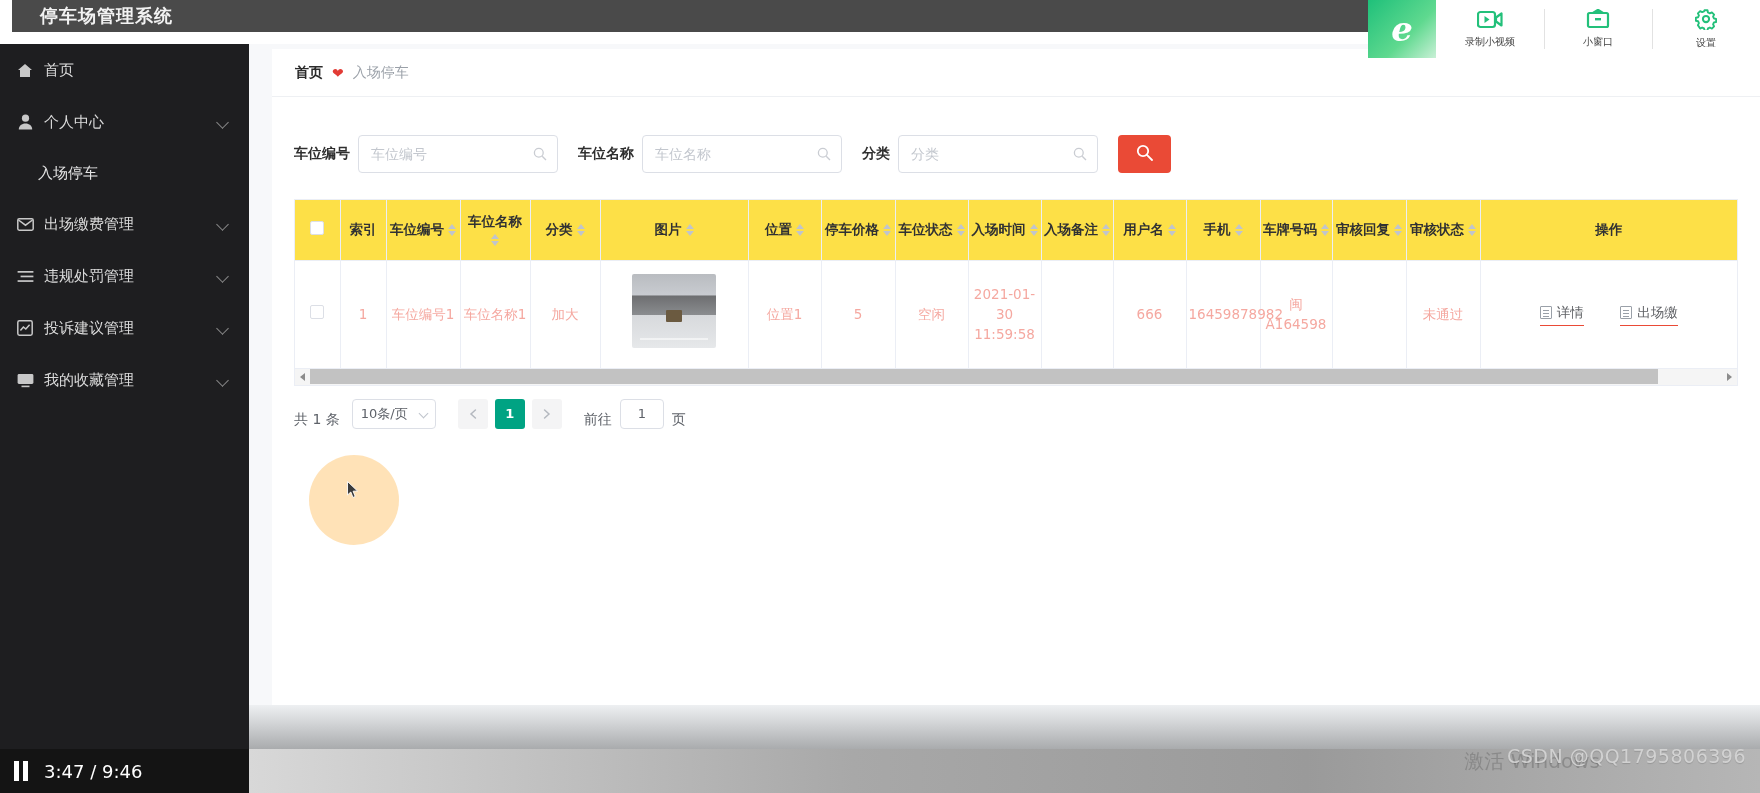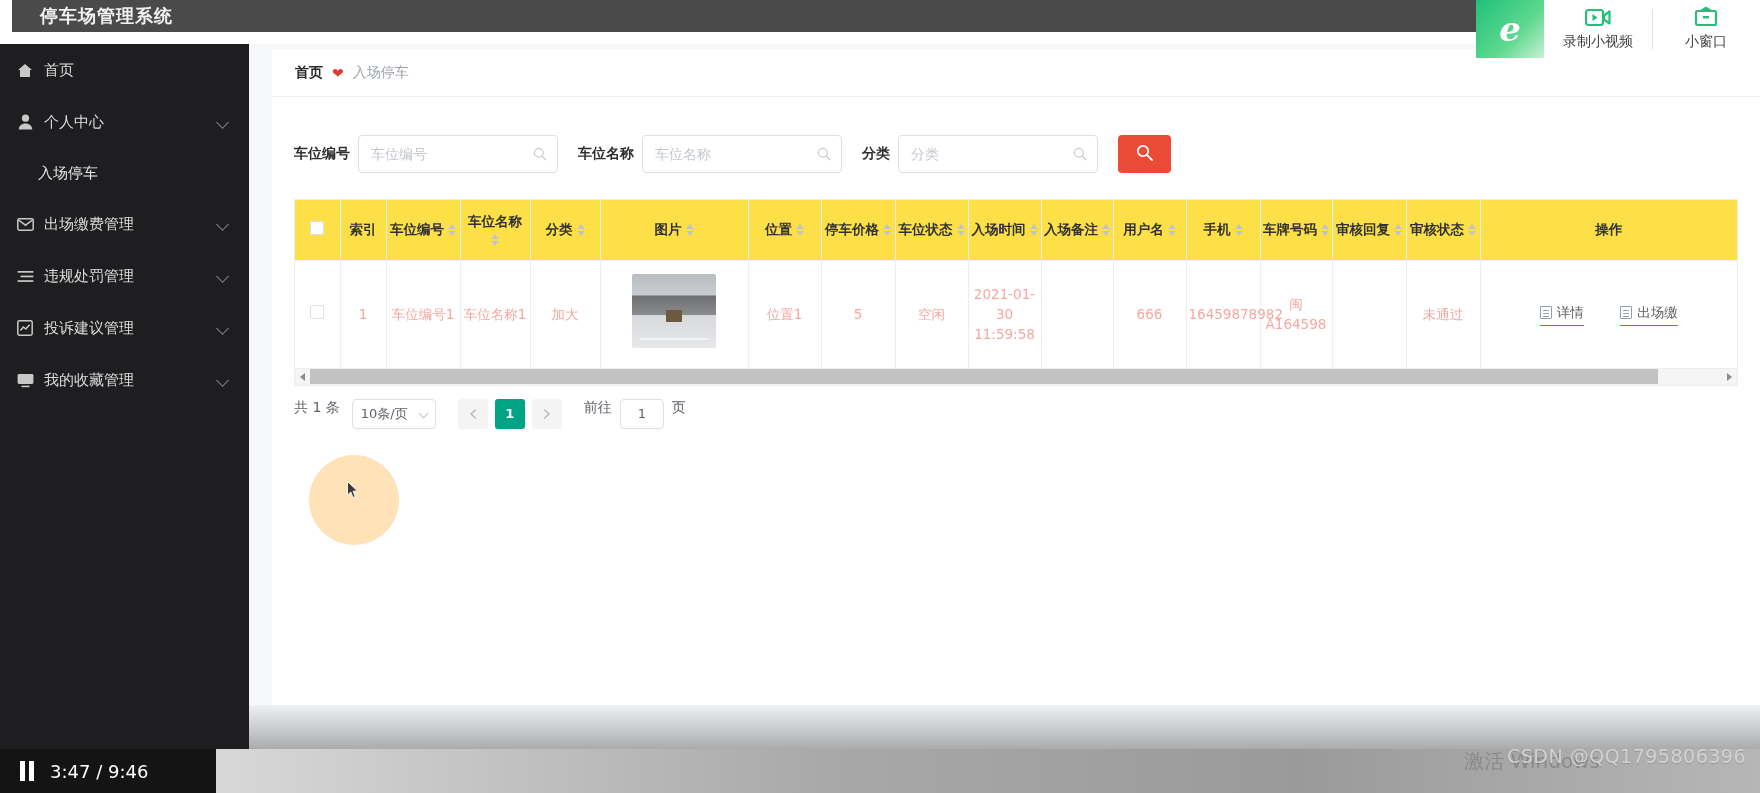--- a/index.html
+++ b/index.html
@@ -179,21 +179,21 @@
   .hs-arrow.l i { border-right:5px solid #8c8c8c; }
   .hs-arrow.r i { border-left:5px solid #8c8c8c; }
   .hs-track { flex: 1; height: 15px; position: relative; }
   .hs-thumb {
     position: absolute; left: 0; top: 0; height: 15px; width: 95.5%;
     background: #c2c2c2;
   }
 
   
   .pagination {
-    margin: 13px 22px 0 22px; display: flex; align-items: flex-start;
+    margin: 13px 22px 0 22px; display: flex; align-items: flex-end;
     font-size: 14px; color: #5e6269; font-family: "DejaVu Sans", sans-serif;
   }
   .pg-total { margin-right: 12px; }
   .pg-size {
     width: 84px; height: 30px; border: 1px solid #dcdfe6; border-radius: 4px;
     display: flex; align-items: center; padding: 0 8px; margin-right: 22px;
     position: relative; cursor: pointer; background: #fff;
   }
   .pg-size span { font-size: 13px; color: #5e6269; }
   .pg-size .cv {
@@ -234,28 +234,28 @@
     font-family: "DejaVu Serif", serif;
   }
   .flt-item {
     width: 108px; display: flex; flex-direction: column; align-items: center;
     justify-content: center; gap: 2px; cursor: pointer; position: relative;
   }
   .flt-item + .flt-item:before {
     content: ""; position: absolute; left: 0; top: 9px; bottom: 9px;
     width: 1px; background: #e2e2e2;
   }
-  .flt-item .t { font-size: 14px; color: #3f3f3f; font-family: "DejaVu Sans", sans-serif; }
+  .flt-item .t { font-size: 10px; color: #3f3f3f; font-family: "DejaVu Sans", sans-serif; }
 
   
   .videobar {
     position: absolute; left: 0; bottom: 0; width: 1760px; height: 44px;
     background: #141414; display: flex; align-items: center; z-index: 30;
   }
-  .vb-left { width: 216px; display: flex; align-items: center; padding-left: 20px; }
+  .vb-left { width: 249px; display: flex; align-items: center; padding-left: 14px; }
   .pause { display: inline-flex; gap: 4px; margin-right: 16px; cursor: pointer; }
   .pause i { width: 5px; height: 20px; background: #fff; display: block; }
   .vb-time { color: #fff; font-size: 18px; font-family: "DejaVu Sans", sans-serif; }
   .vb-right {
     flex: 1; height: 44px; position: relative;
     background: linear-gradient(90deg,#d8d8d8 0%, #a8a8a8 40%, #9a9a9a 70%, #b6b6b6 100%);
   }
 
   
   .letterbox {
@@ -305,20 +305,29 @@
       <span>
         <svg width="24" height="20" viewBox="0 0 24 20">
           <rect x="2" y="4" width="20" height="14" rx="1.5" fill="none" stroke="#23c07a" stroke-width="2.2"></rect>
           <path d="M7 4 L12 0.8 L17 4" fill="none" stroke="#23c07a" stroke-width="2.2" stroke-linejoin="round"></path>
           <rect x="9" y="9" width="6" height="2.4" fill="#23c07a"></rect>
         </svg>
       </span>
       <span class="t">小窗口</span>
     </div>
 
+    <div class="flt-item">
+      <span>
+        <svg width="22" height="22" viewBox="0 0 24 24">
+          <path fill="none" stroke="#23c07a" stroke-width="2.2" d="M12 8.6a3.4 3.4 0 1 0 0 6.8 3.4 3.4 0 0 0 0-6.8z"></path>
+          <path fill="none" stroke="#23c07a" stroke-width="2.2" stroke-linejoin="round" d="M10.2 1.8h3.6l.5 2.6 2.2 1 2.4-1.2 2.6 2.6-1.2 2.4 1 2.2 2.6.5v3.6l-2.6.5-1 2.2 1.2 2.4-2.6 2.6-2.4-1.2-2.2 1-.5 2.6h-3.6l-.5-2.6-2.2-1-2.4 1.2L2.5 19.2l1.2-2.4-1-2.2L0.1 14.1v-3.6l2.6-.5 1-2.2-1.2-2.4L5.1 2.8l2.4 1.2 2.2-1z" transform="scale(0.93) translate(0.9,0.9)"></path>
+        </svg>
+      </span>
+      <span class="t">设置</span>
+    </div>
   </div>
 
   <div class="sidebar">
 
     <div class="nav-item">
       <span class="ic">
         <svg width="16" height="15" viewBox="0 0 16 15">
             <path fill="#c8c8c8" d="M8 1 L15 7 h-2 v7 H3 V7 H1 Z"></path>
           </svg>
       </span>

